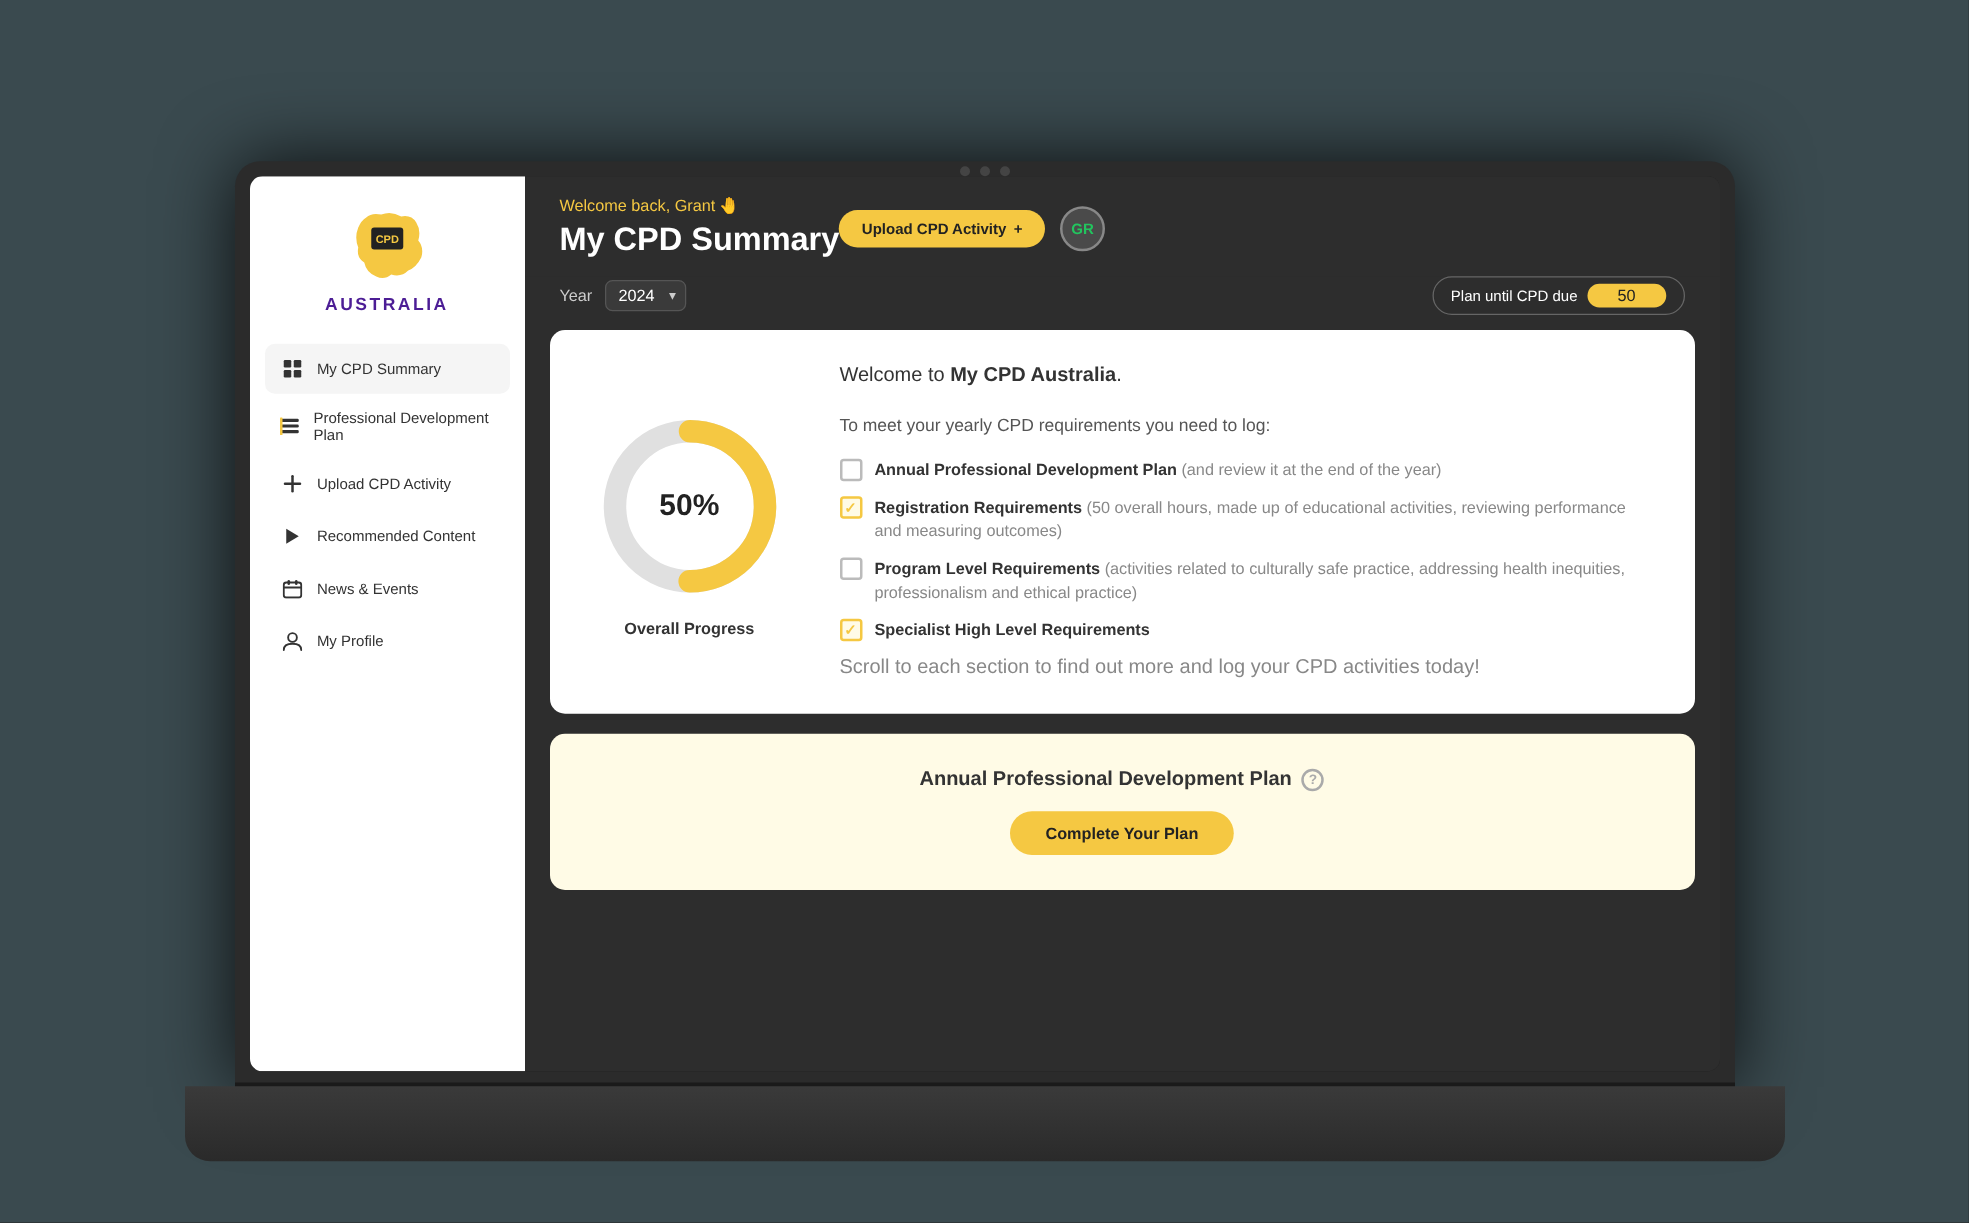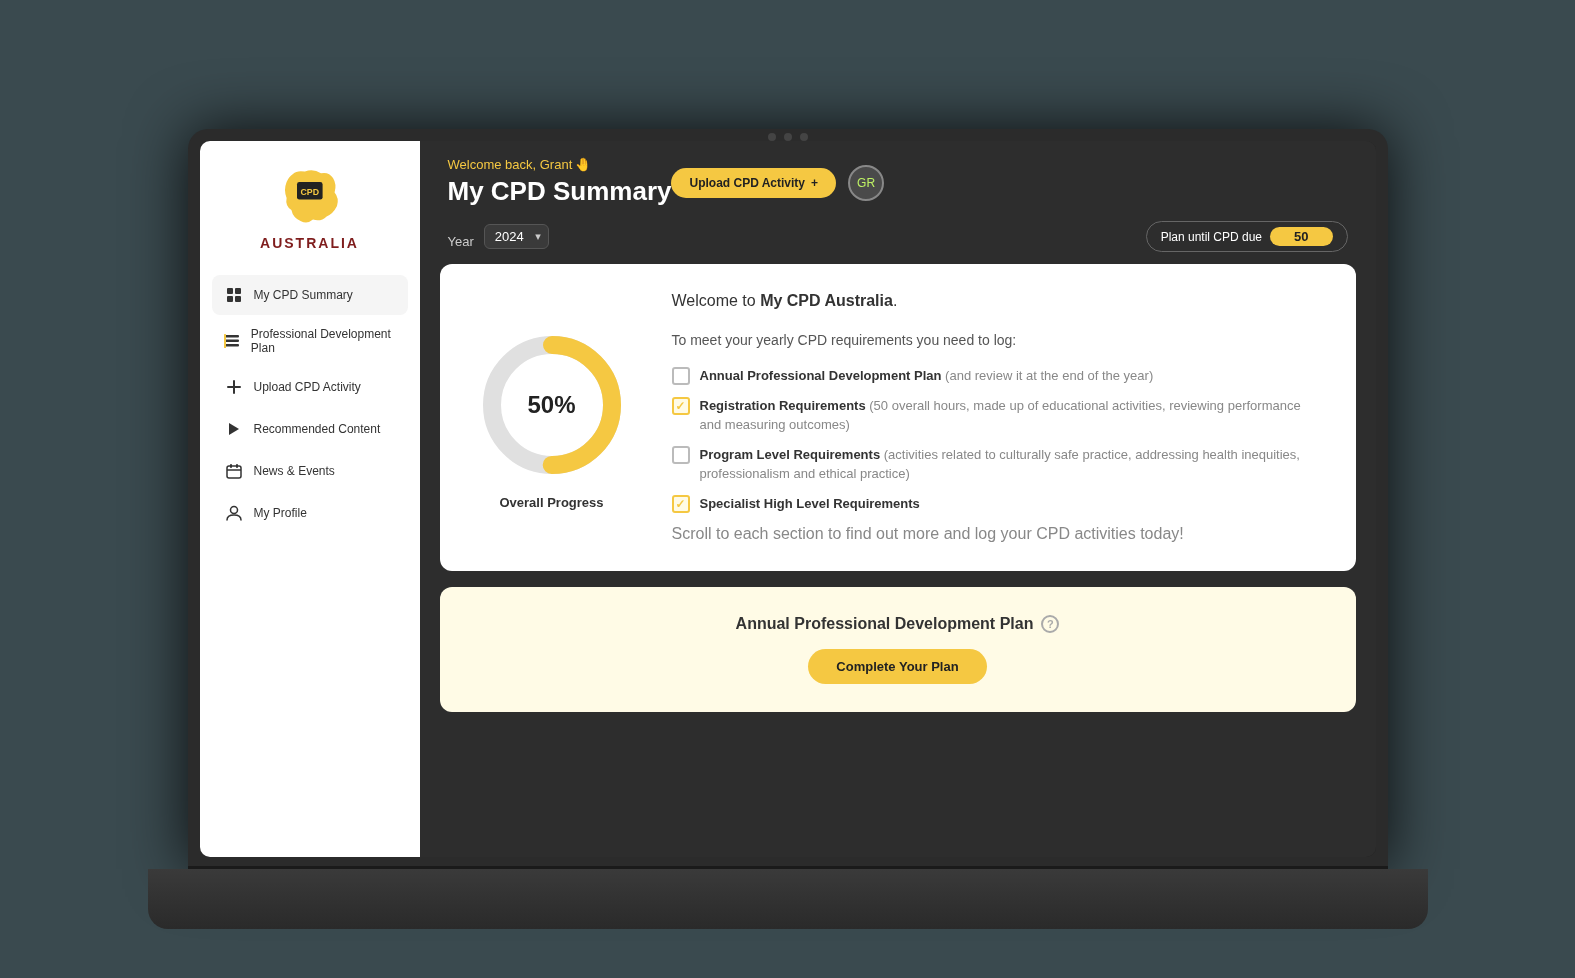--- a/index.html
+++ b/index.html
@@ -98,21 +98,21 @@
 
     .logo-icon {
       width: 80px;
       height: 70px;
     }
 
     .logo-text {
       font-size: 14px;
       font-weight: 800;
       letter-spacing: 2px;
-      color: #7f1d1d;
+      color: #4c1d95;
       margin-top: 4px;
     }
 
     .nav-items {
       width: 100%;
       padding: 0 12px;
     }
 
     .nav-item {
       display: flex;
@@ -199,36 +199,36 @@
 
     .avatar-circle {
       width: 36px;
       height: 36px;
       border-radius: 50%;
       background: #4a4a4a;
       border: 2px solid #888;
       display: flex;
       align-items: center;
       justify-content: center;
-      color: #bef264;
+      color: #22c55e;
       font-size: 12px;
-      font-weight: 400;
+      font-weight: 700;
     }
 
     .year-bar {
       display: flex;
       align-items: center;
       gap: 12px;
       padding: 0 28px 12px;
       justify-content: space-between;
     }
 
     .year-left {
       display: flex;
-      align-items: flex-end;
+      align-items: center;
       gap: 10px;
     }
 
     .year-label {
       color: #ccc;
       font-size: 13px;
     }
 
     .year-select {
       background: #3a3a3a;
@@ -266,21 +266,21 @@
       color: #fff;
       font-size: 12px;
       display: flex;
       align-items: center;
       gap: 8px;
     }
 
     .days-badge {
       background: #f5c842;
       color: #222;
-      font-weight: 700;
+      font-weight: 400;
       font-size: 13px;
       border-radius: 12px;
       padding: 2px 24px;
     }
 
     .content-area {
       flex: 1;
       overflow-y: auto;
       padding: 0 20px 20px;
       display: flex;

